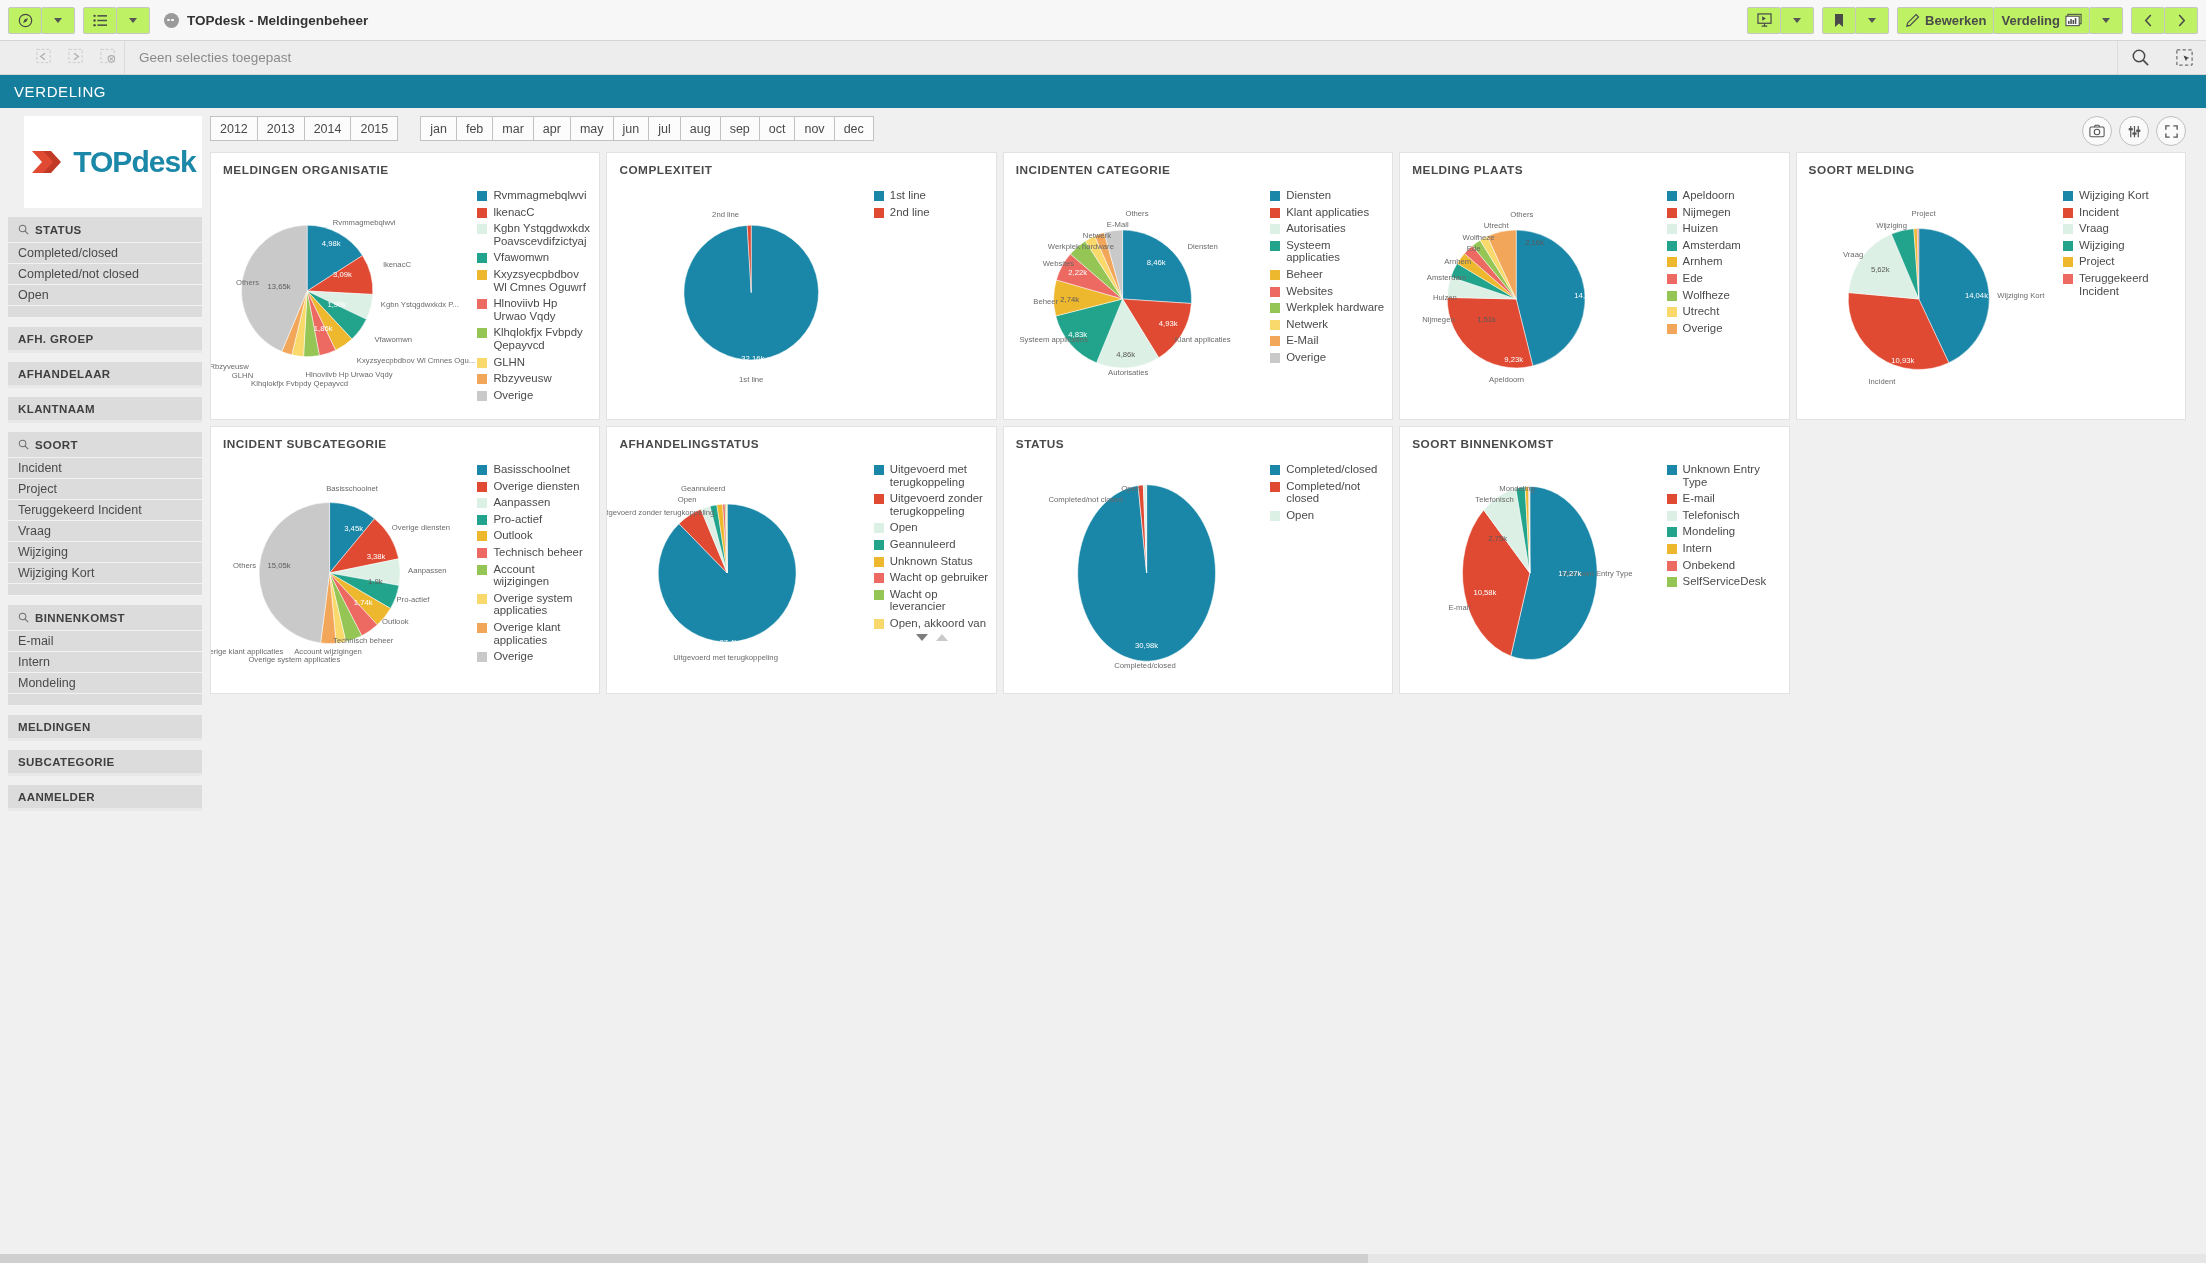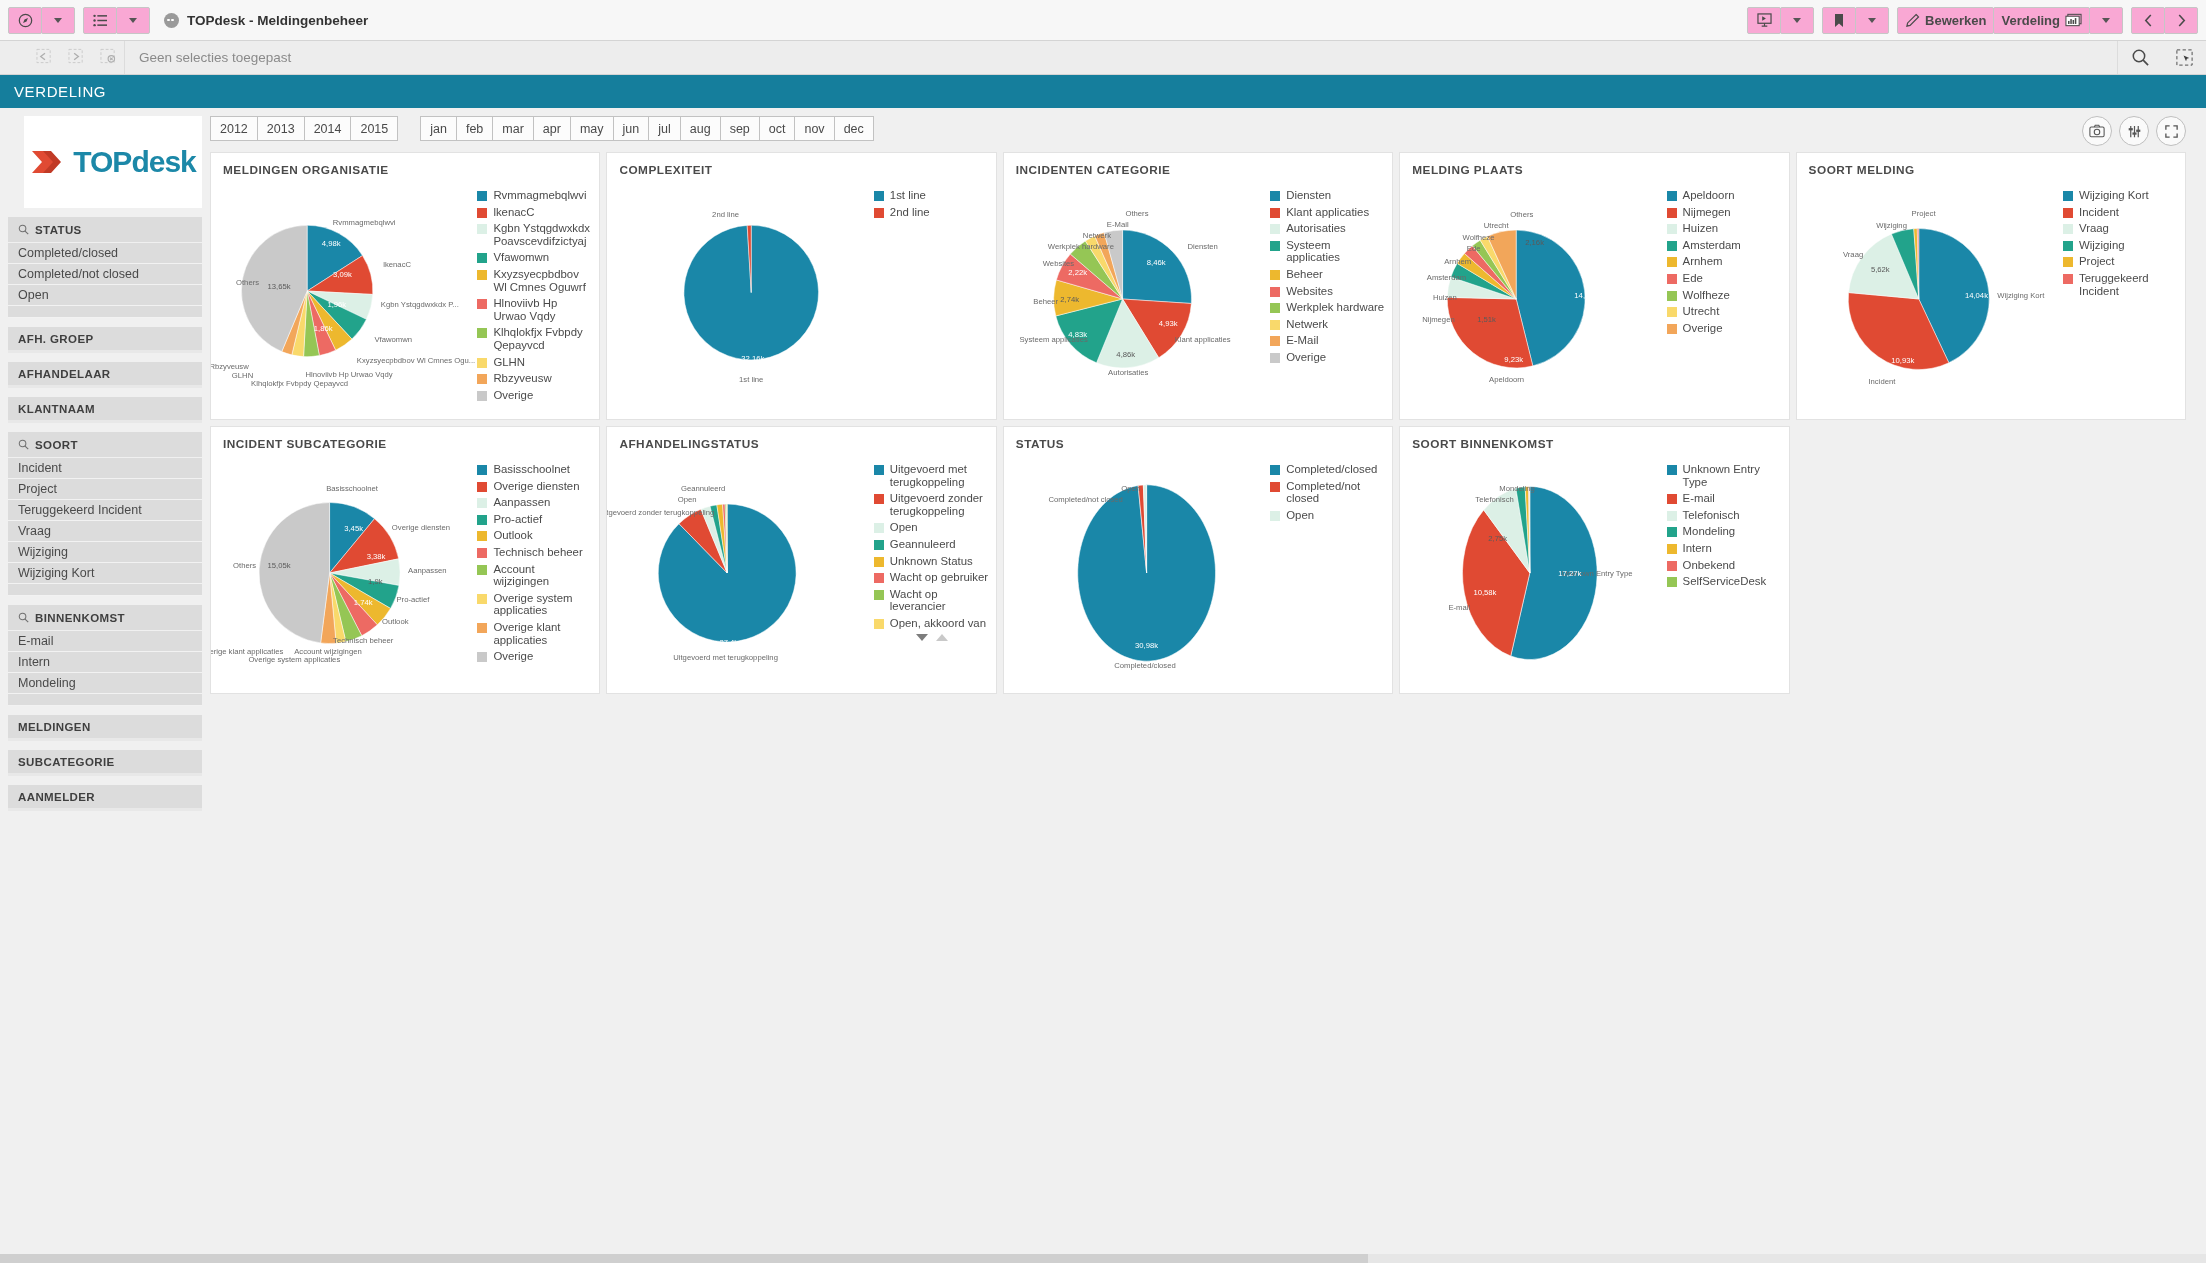--- a/index.html
+++ b/index.html
@@ -11,21 +11,21 @@
     font-size:13px;
   }
 
   
   .topbar{
     height:41px; background:#f7f7f7; border-bottom:1px solid #d4d4d4;
     display:flex; align-items:center; padding:12px 8px; position:relative;
   }
   .btngrp{ display:flex; align-items:center; }
   .tbtn{
-    height:27px; min-width:34px; border:1px solid #c6c6c6; background:#f9a8d4;
+    height:27px; min-width:34px; border:1px solid #c6c6c6; background:#bef264;
     display:flex; align-items:center; justify-content:center; gap:5px;
     padding:0 7px; border-radius:2px; color:#4a4a4a;
   }
   .tbtn + .tbtn{ margin-left:-1px; }
   .grpgap{ margin-left:8px; }
   .caret{ width:0;height:0;border-left:4px solid transparent;border-right:4px solid transparent;border-top:5px solid #555; }
   .apptitle{ margin-left:14px; display:flex; align-items:center; gap:8px; font-weight:bold; font-size:13.5px; color:#333; }
   .app-dot{ width:15px;height:15px;border-radius:50%;background:#9a9a9a; display:inline-block; position:relative;}
   .app-dot:before{content:"";position:absolute;left:3px;top:6px;width:2.5px;height:2.5px;border-radius:50%;background:#fff;box-shadow:4px 0 0 #fff;}
   .topright{ margin-left:auto; display:flex; align-items:center; }

